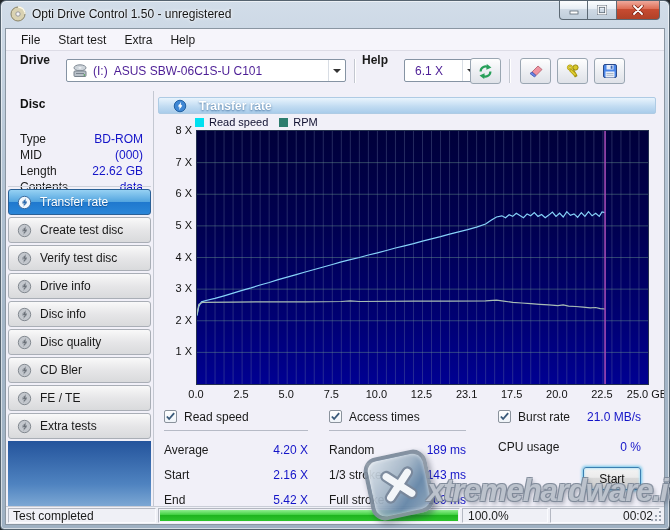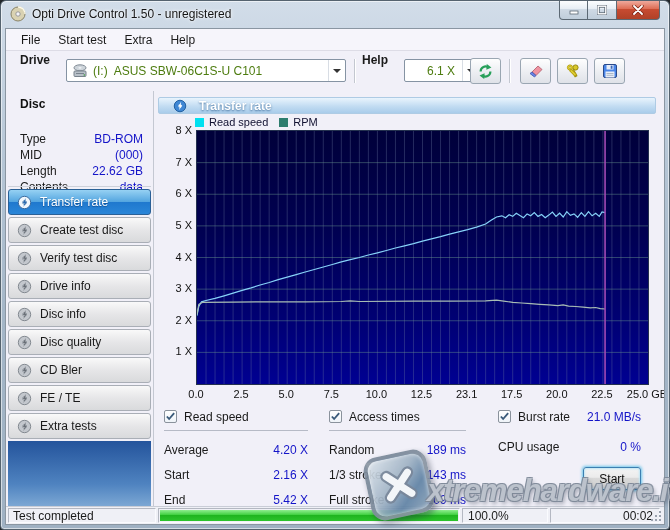--- a/index.html
+++ b/index.html
@@ -29,21 +29,21 @@
             background:#f1f0f8; border:1px solid #8a96a2; overflow:hidden; }
 
   .menubar { position:absolute; left:0; right:0; top:0; height:22px; background:#f6f5fb;
              border-bottom:1px solid #dddce6; display:flex; align-items:center; padding-left:6px; }
   .menu-item { font-size:12px; color:#1a1a1a; padding:3px 9px; }
 
   
   .toolbar { position:absolute; left:0; right:0; top:22px; height:40px; }
   .tb-label { position:absolute; font-size:12px; font-weight:bold; color:#1a1a1a; top:2px; }
   .combo { position:absolute; top:8px; height:23px; background:#fff; border:1px solid #8593a3;
-           border-radius:2px; display:flex; align-items:center; font-size:12px; color:#4d7c0f; }
+           border-radius:2px; display:flex; align-items:center; font-size:12px; color:#4c1d95; }
   .combo .arrow-box { margin-left:auto; width:17px; height:100%; display:flex; align-items:center;
            justify-content:center; border-left:1px solid #d8dde4; }
   .arr-down { width:0; height:0; border-left:4px solid transparent; border-right:4px solid transparent;
               border-top:4px solid #333; }
   .tb-sep { position:absolute; top:8px; width:1px; height:24px; background:#c3c7d0;
             box-shadow:1px 0 0 #ffffff; }
   .tool-btn { position:absolute; top:7px; width:31px; height:26px; border:1px solid #9aa6b2;
               border-radius:3px; background:linear-gradient(#fefefe,#eceef2 55%,#dfe2e8);
               display:flex; align-items:center; justify-content:center; }
 
@@ -183,21 +183,21 @@
           <rect x="4" y="10" width="8" height="1" fill="#7a848e"></rect>
           <circle cx="12.3" cy="12" r="0.8" fill="#3a9a3a"></circle>
         </svg>
         <span class="pre">(I:)  ASUS SBW-06C1S-U C101</span>
         <span class="arrow-box">
             <span class="arr-down"></span>
           </span>
       </div>
       <div class="tb-sep" style="left:348px"></div>
       <span class="tb-label" style="left:356px">Help</span>
-      <div class="combo" style="left:398px;width:76px;padding-left:22px">
+      <div class="combo" style="left:398px;width:76px;padding-left:10px">
         <span>6.1 X</span>
         <span class="arrow-box">
             <span class="arr-down"></span>
           </span>
       </div>
       <div class="tool-btn" style="left:464px">
         <svg width="17" height="17" viewBox="0 0 16 16">
           <path d="M3.4 8 A4.6 4.6 0 0 1 11 4.4" fill="none" stroke="#28a05a" stroke-width="2"></path>
           <polygon points="9.2,1 13.6,4.2 8.8,6.3" fill="#28a05a"></polygon>
           <path d="M12.6 8 A4.6 4.6 0 0 1 5 11.6" fill="none" stroke="#28a05a" stroke-width="2"></path>

